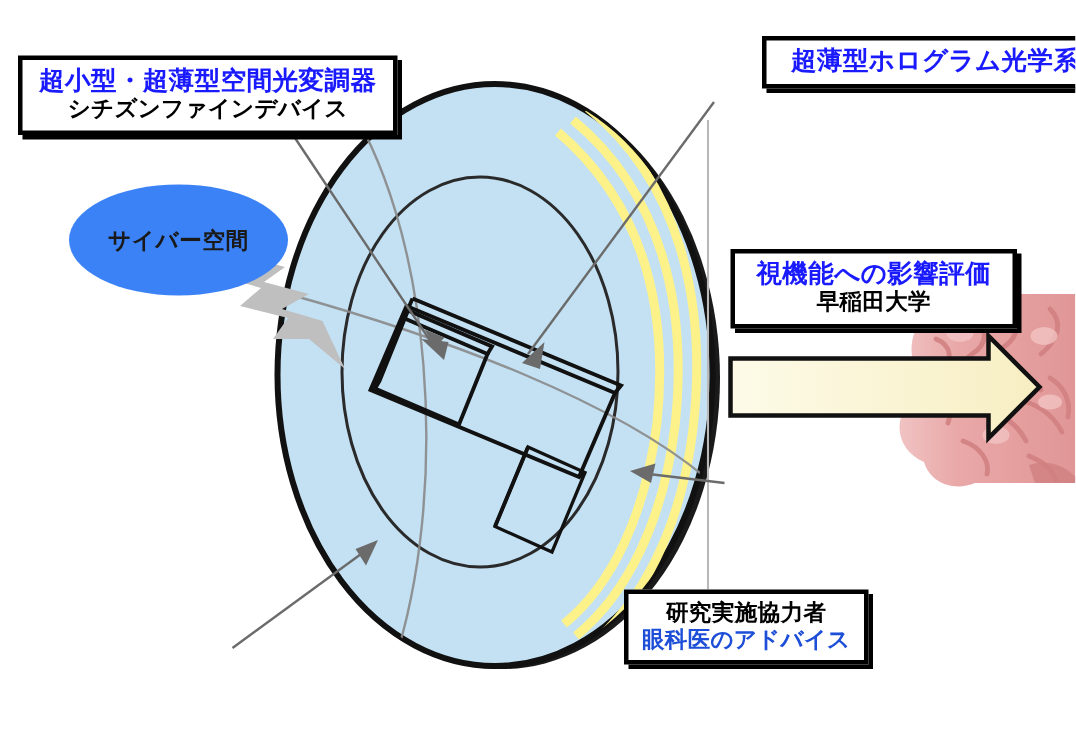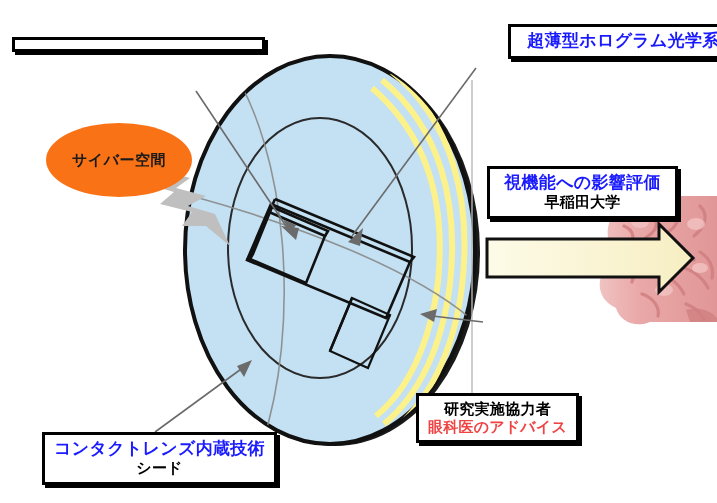--- a/index.html
+++ b/index.html
@@ -47,37 +47,37 @@
   }
   .callout .l2 {
     display: block;
     font-size: 15px;
     font-weight: bold;
     color: #000000;
     white-space: nowrap;
     letter-spacing: 0.2px;
   }
   .callout.plain .l1 { color: #000000; font-size: 15px; }
-  .callout.plain .l2 { color: #ef4444; font-size: 15px; }
+  .callout.plain .l2 { color: #1d4ed8; font-size: 15px; }
 
   #box-slm        { left: 12px;  top: 37px;  width: 253px; }
   #box-hologram   { left: 464px; top: 24px;  width: 231px; margin-left: 44px; }
   #box-vision     { left: 487px; top: 166px; width: 191px; }
   #box-device     { left: 483px; top: 300px; width: 184px; }
   #box-advisor    { left: 416px; top: 393px; width: 163px; }
   #box-contact    { left: 42px;  top: 432px; width: 235px; }
 
   
   #cyber-ellipse {
     position: absolute;
     left: 46px;
     top: 123px;
     width: 146px;
     height: 74px;
-    background: #f97316;
+    background: #3b82f6;
     border-radius: 50%;
     z-index: 20;
     display: flex;
     align-items: center;
     justify-content: center;
   }
   #cyber-ellipse .cyber-label {
     font-size: 15px;
     font-weight: bold;
     color: #1a1a1a;
@@ -204,35 +204,33 @@
 
       <path d="M252 360 L 237 366 L 244 377 Z"></path>
     </g>
   </svg>
 
   <div id="cyber-ellipse">
     <span class="cyber-label">サイバー空間</span>
   </div>
 
   <div class="callout" id="box-slm">
+    <span class="l1">超小型・超薄型空間光変調器</span>
+    <span class="l2">シチズンファインデバイス</span>
   </div>
 
   <div class="callout" id="box-hologram">
     <span class="l1">超薄型ホログラム光学系</span>
   </div>
 
   <div class="callout" id="box-vision">
     <span class="l1">視機能への影響評価</span>
     <span class="l2">早稲田大学</span>
   </div>
 
 
   <div class="callout plain" id="box-advisor">
     <span class="l1">研究実施協力者</span>
     <span class="l2">眼科医のアドバイス</span>
   </div>
 
-  <div class="callout" id="box-contact">
-    <span class="l1">コンタクトレンズ内蔵技術</span>
-    <span class="l2">シード</span>
-  </div>
 
 </div>
 
 </body></html>

